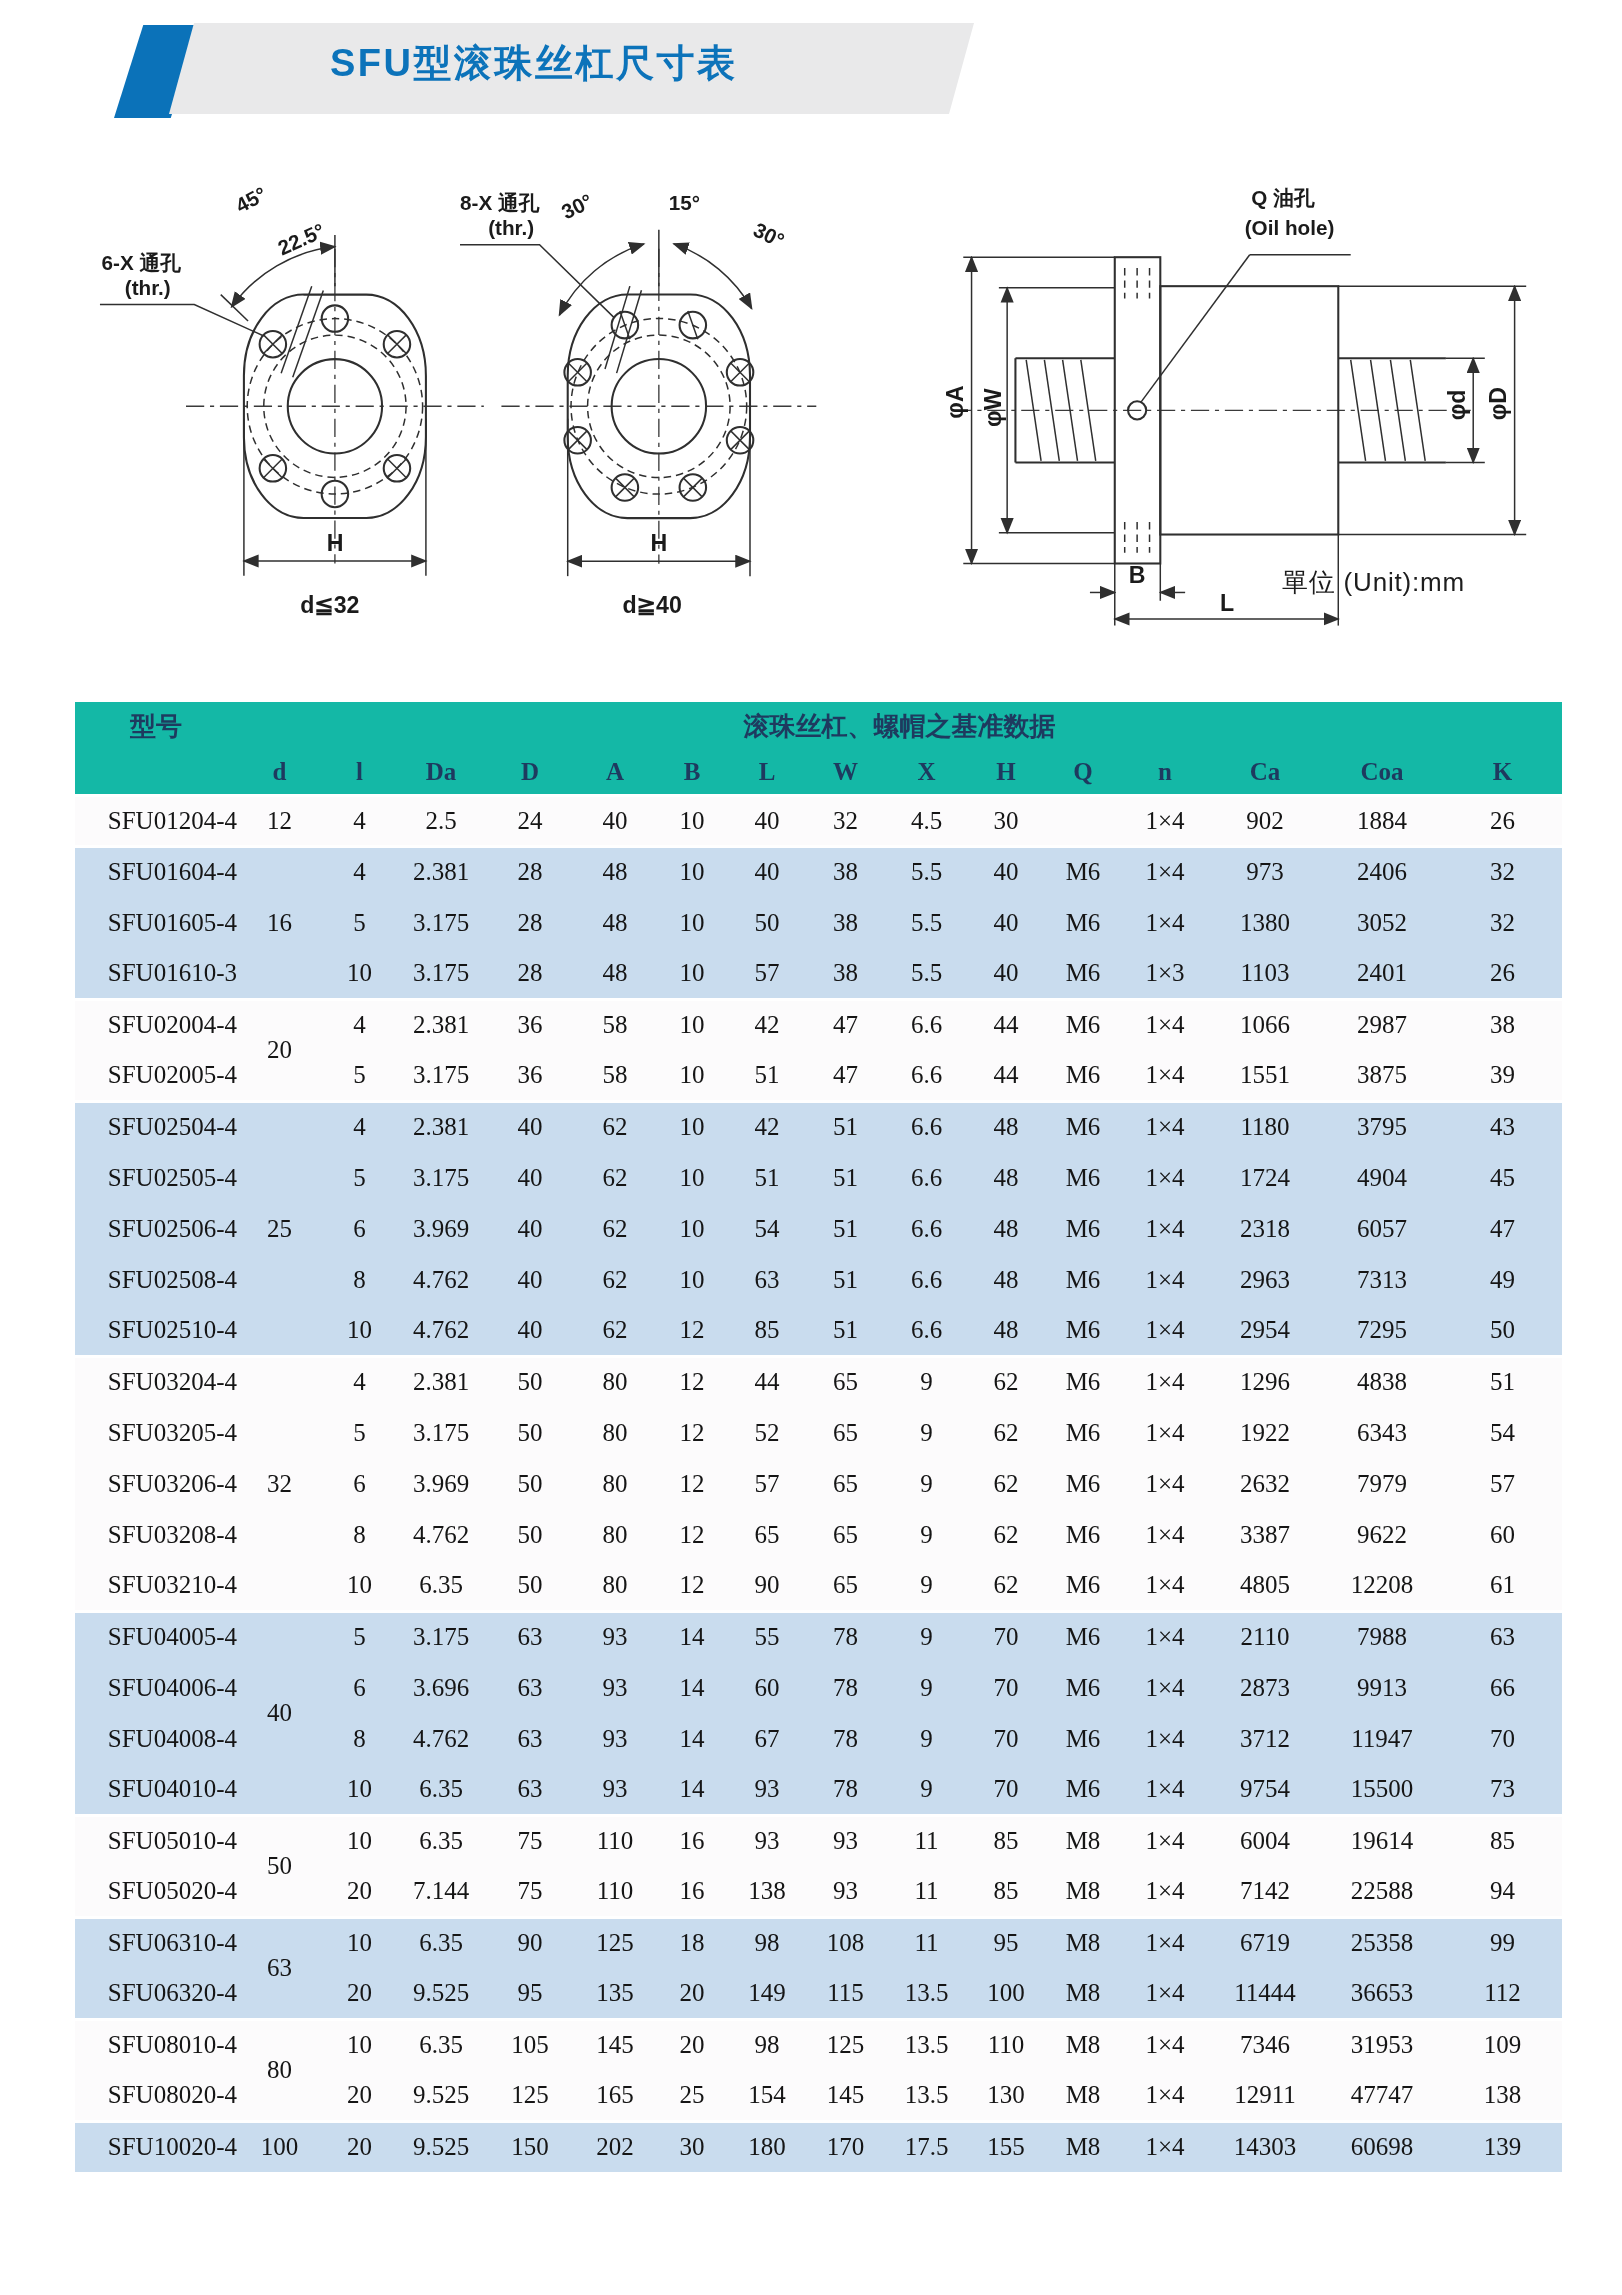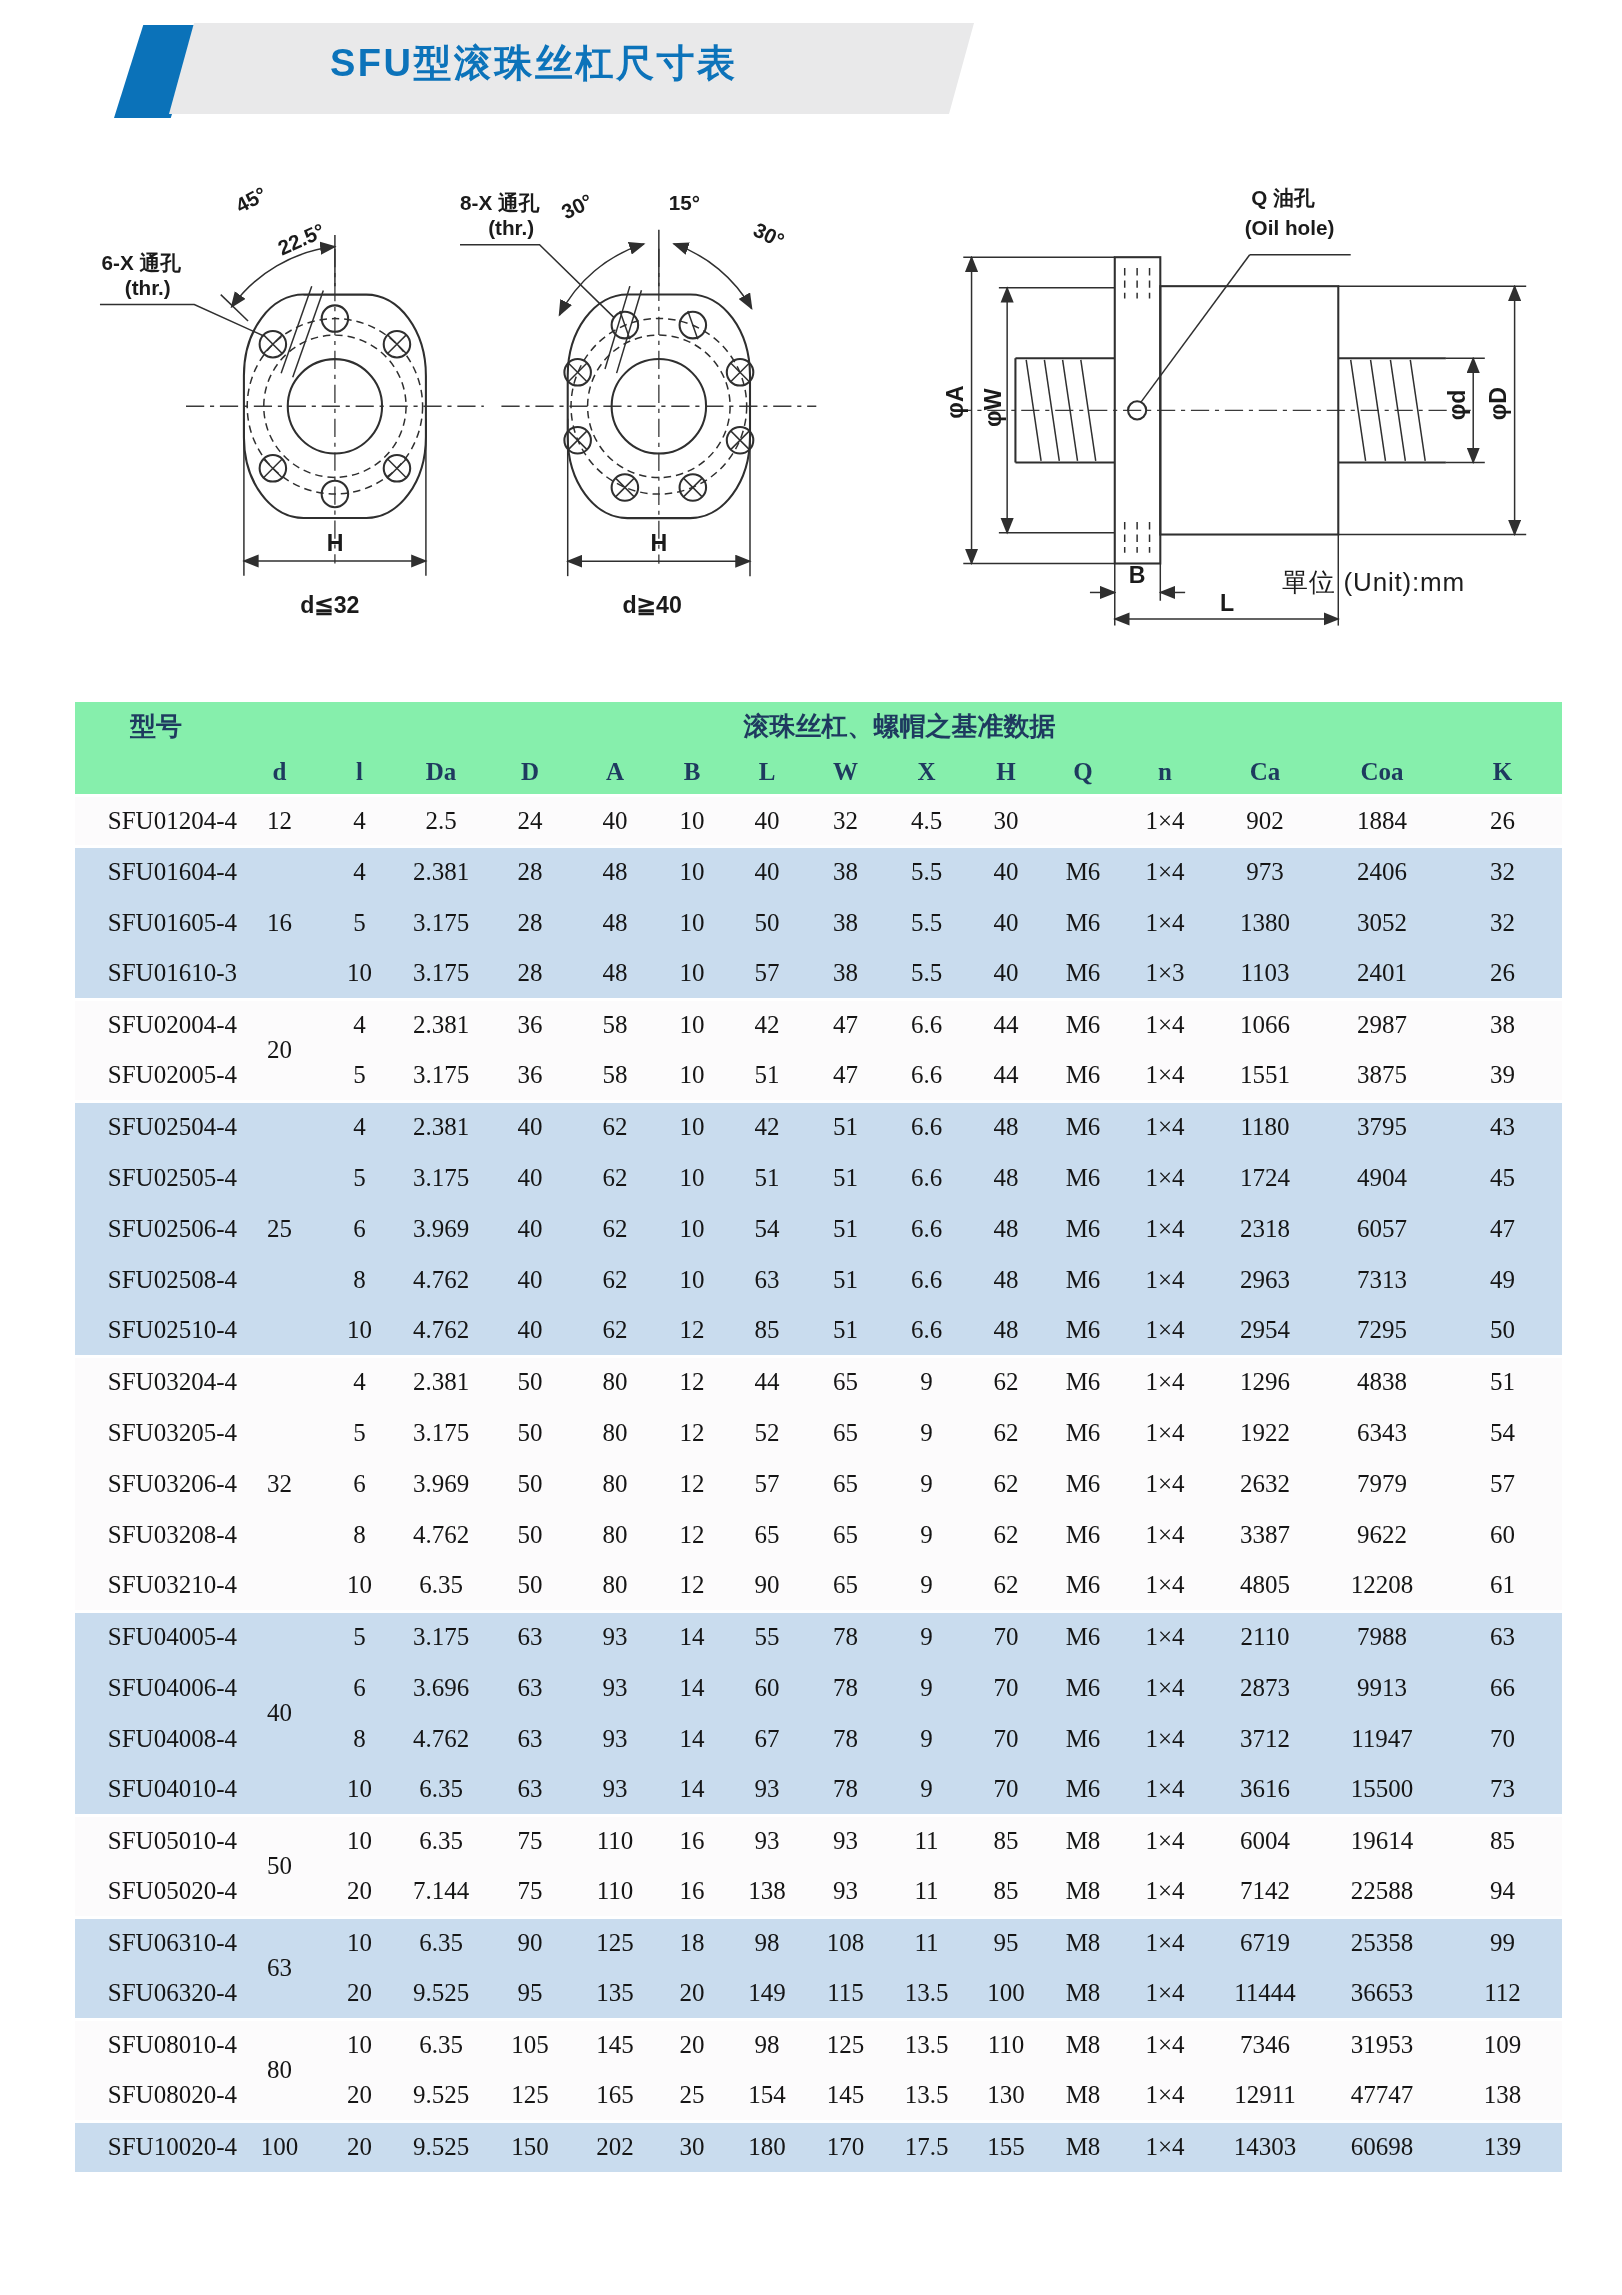--- a/index.html
+++ b/index.html
@@ -26,21 +26,21 @@
   .unit-note{position:absolute;left:1282px;top:565px;font-size:26px;color:#1d1d1d;letter-spacing:0.8px;}
 
   
   .legend{position:absolute;left:84px;top:653px;font-size:33px;color:#050505;
     font-family:"Liberation Serif",serif;letter-spacing:0.8px;white-space:nowrap;}
 
   
   .sfu-table{position:absolute;left:75px;top:702px;width:1487px;border-collapse:collapse;
     table-layout:fixed;font-family:"Liberation Serif",serif;}
   .sfu-table th,.sfu-table td{padding:0;border:none;text-align:center;vertical-align:middle;}
-  thead tr{background:#86efac;}
+  thead tr{background:#14b8a6;}
   thead .t1{height:48px;}
   thead .t2{height:45px;}
   .model-hd{font-size:26px;font-weight:600;color:#1e3a5f;text-align:left;padding-left:46px;}
   .data-hd{font-size:26px;font-weight:600;color:#1e3a5f;}
   .col-hd{font-size:25px;font-weight:600;color:#1e3a5f;}
   tbody tr{height:51px;}
   tbody td{font-size:25px;color:#151515;}
   tbody td.model{text-align:right;padding-left:21px;}
   .g-blue td{background:#c9dcee;}
   .g-light td{background:#fcfbfc;}
@@ -627,21 +627,21 @@
           <td>6.35</td>
           <td>63</td>
           <td>93</td>
           <td>14</td>
           <td>93</td>
           <td>78</td>
           <td>9</td>
           <td>70</td>
           <td>M6</td>
           <td>1×4</td>
-          <td>3616</td>
+          <td>9754</td>
           <td>15500</td>
           <td>73</td>
         </tr>
         <tr class="g-light g-first">
           <td class="model">SFU05010-4</td>
           <td rowspan="2">50</td>
           <td>10</td>
           <td>6.35</td>
           <td>75</td>
           <td>110</td>

